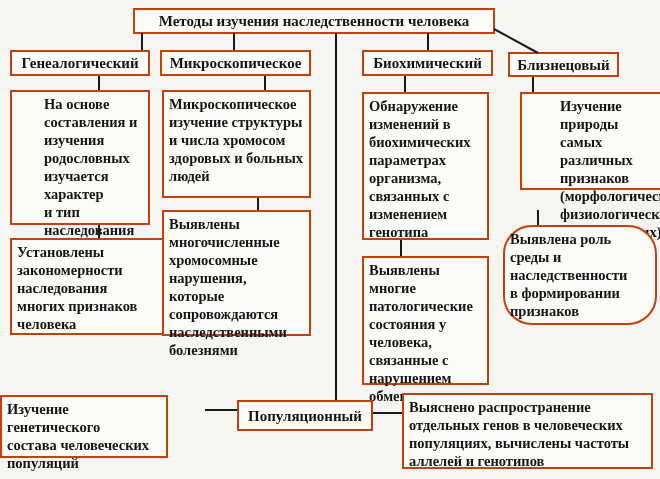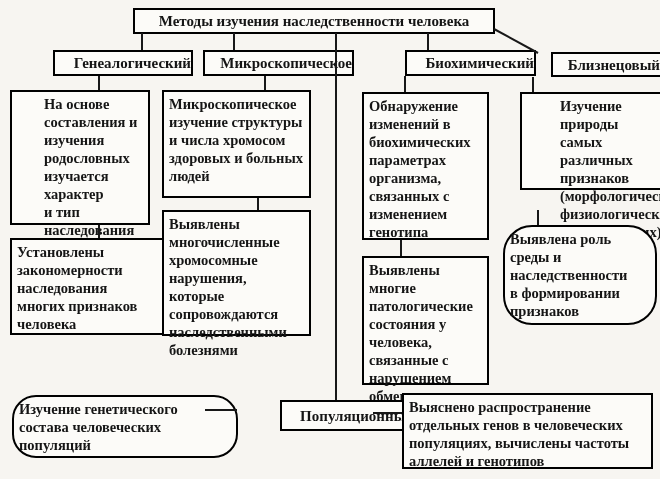--- a/index.html
+++ b/index.html
@@ -15,33 +15,32 @@
     color: #151515;
     overflow: hidden;
   }
   .stage {
     position: absolute;
     inset: 0;
   }
   .box {
     position: absolute;
     box-sizing: border-box;
-    border: 2px solid #000000;
+    border: 2px solid #c2410c;
     background: #fcfbf8;
     font-weight: bold;
     font-size: 15px;
     line-height: 18px;
   }
   .hdr {
     display: flex;
     align-items: center;
-    justify-content: flex-end;
+    justify-content: center;
     text-align: center;
     white-space: nowrap;
-    margin-left: 43px;
   }
   .body-box {
     padding: 3px 5px;
     white-space: pre-line;
     font-size: 14.5px;
   }
   .title-box {
     display: flex;
     align-items: center;
     justify-content: center;
@@ -127,21 +126,21 @@
 признаков
 (морфологических,
 физиологических,
 поведенческих)</div>
   <div class="box body-box" style="left:503px; top:225px; width:154px; height:100px;border-radius:29px;">Выявлена роль
 среды и
 наследственности
 в формировании
 признаков</div>
 
-  <div class="box body-box" style="left:12px; top:395px; width:226px; height:63px;border-radius:24px;">Изучение генетического
+  <div class="box body-box" style="left:0; top:395px; width:168px; height:63px;">Изучение генетического
 состава человеческих
 популяций</div>
   <div class="box hdr" style="left:237px; top:400px; width:136px; height:31px;">
     <span>Популяционный</span>
   </div>
   <div class="box body-box" style="left:402px; top:393px; width:251px; height:76px;">Выяснено распространение
 отдельных генов в человеческих
 популяциях, вычислены частоты
 аллелей и генотипов</div>
 

